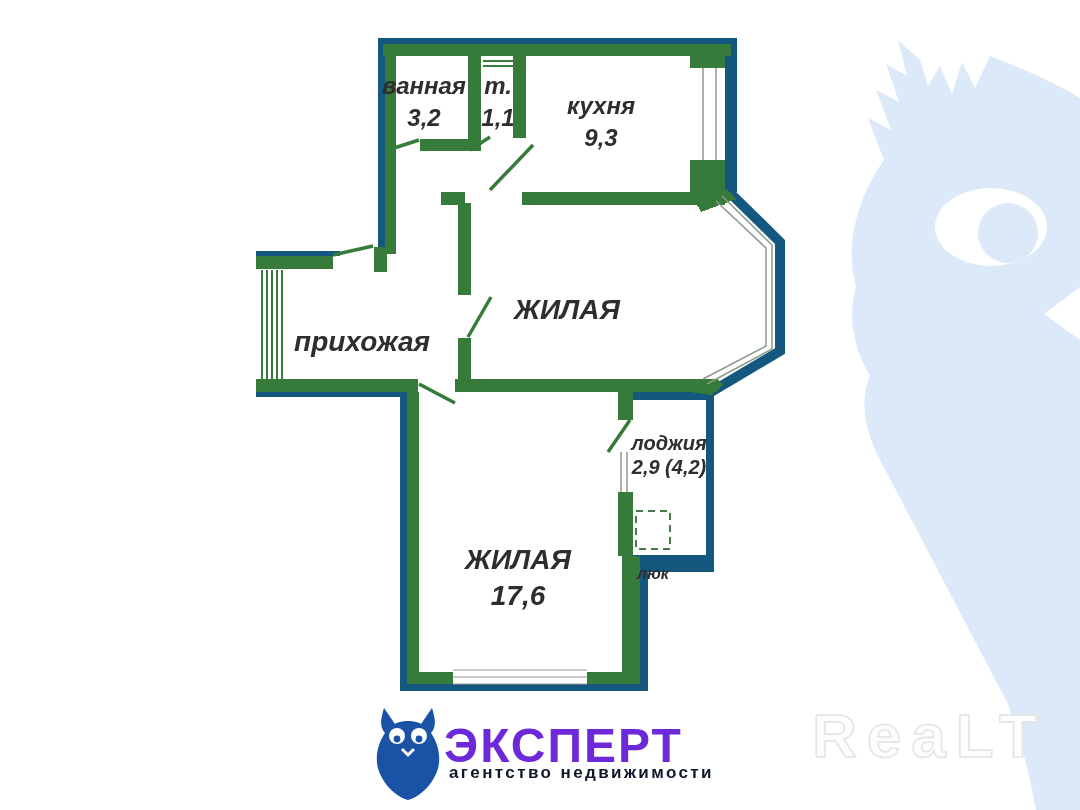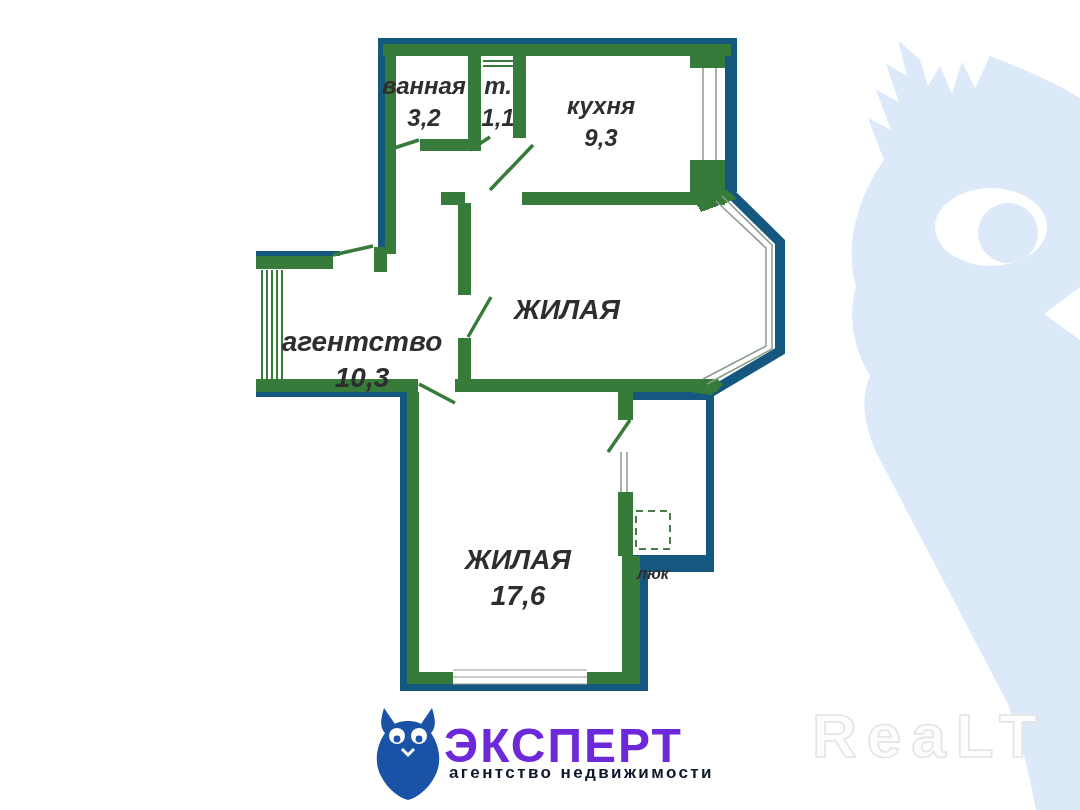--- a/index.html
+++ b/index.html
@@ -132,26 +132,29 @@
     <div>1,1</div>
   </div>
   <div class="room-label lbl-md" style="left:601px;top:90px">
     <div>кухня</div>
     <div>9,3</div>
   </div>
   <div class="room-label lbl-lg" style="left:567px;top:256px">
     <div>ЖИЛАЯ</div>
   </div>
   <div class="room-label lbl-lg" style="left:362px;top:288px">
-    <div>агентство</div>
-    <div>10,3</div>
+    <div>прихожая</div>
   </div>
   <div class="room-label lbl-lg" style="left:518px;top:506px">
     <div>ЖИЛАЯ</div>
     <div>17,6</div>
+  </div>
+  <div class="room-label lbl-sm" style="left:669px;top:431px">
+    <div>лоджия</div>
+    <div>2,9 (4,2)</div>
   </div>
   <div class="room-label lbl-xs" style="left:653px;top:521px">
     <div>люк</div>
   </div>
 
   <svg width="80" height="100" style="position:absolute;left:368px;top:700px" viewBox="0 0 80 100">
     <path fill="#1A52A5" d="M 16,8 L 27,24 C 32,20 48,20 53,24 L 64,8
       C 68,21 68,27 63,33 C 72,46 74,63 67,76 C 60,90 48,98 40,100
       C 32,98 20,90 13,76 C 6,63 8,46 17,33 C 12,27 12,21 16,8 Z"></path>
     <circle cx="29" cy="36" r="8" fill="#ffffff"></circle>

